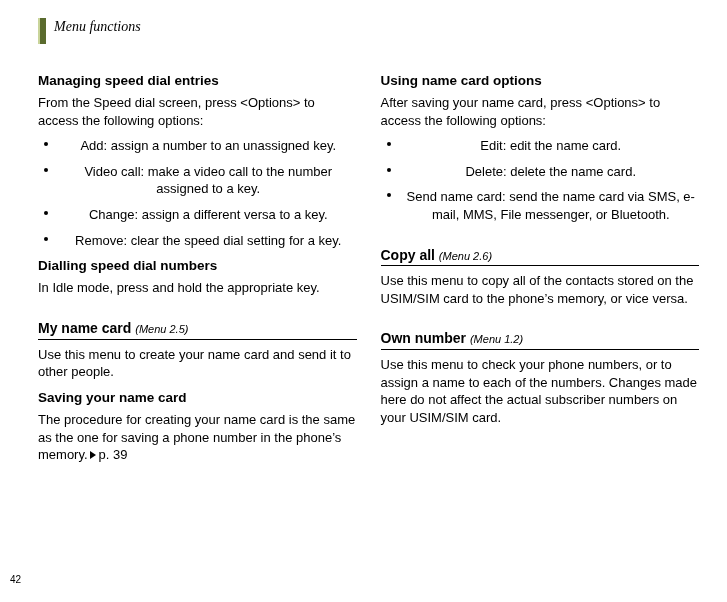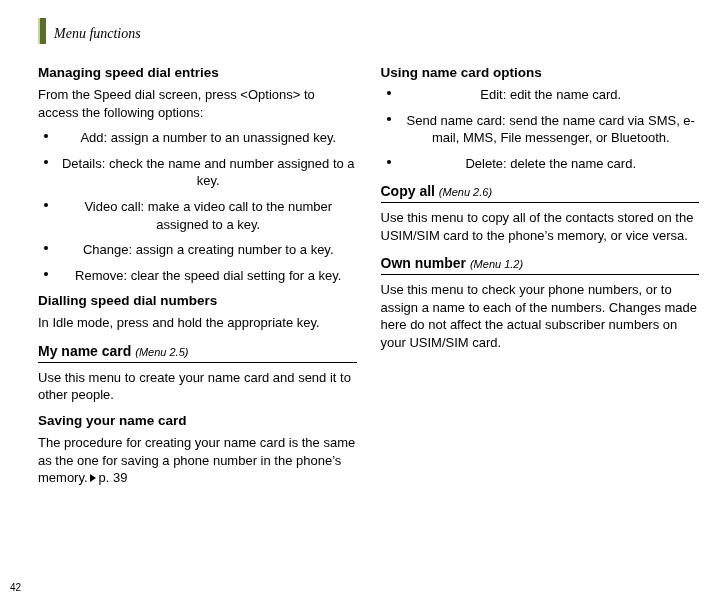--- a/index.html
+++ b/index.html
@@ -9,22 +9,22 @@
     font-family: Verdana, Geneva, sans-serif;
     font-size: 13px;
     color: #000;
     background: #fff;
     position: relative;
     padding: 18px 28px 18px 38px;
     line-height: 1.35;
   }
   .header {
     display: flex;
-    align-items: flex-end;
-    margin-bottom: 16px;
+    align-items: flex-start;
+    margin-bottom: 24px;
   }
   .header-bar {
     width: 8px;
     height: 26px;
     background: #5a6b2e;
     border-left: 2px solid #c9d49a;
     margin-right: 8px;
   }
   .header-title {
     font-style: italic;
@@ -64,32 +64,32 @@
     height: 4px;
     background: #000;
     border-radius: 50%;
   }
   .bold { font-weight: normal; }
   .section-title {
     font-weight: bold;
     font-size: 14px;
     border-bottom: 1px solid #000;
     padding-bottom: 1px;
-    margin-top: 10px;
+    margin-top: 22px;
     margin-bottom: 6px;
   }
   .menu-ref {
     font-weight: normal;
     font-style: italic;
     font-size: 11px;
   }
   .page-num {
     position: absolute;
     left: 10px;
-    bottom: 8px;
+    bottom: 16px;
     font-size: 10px;
   }
   .tri {
     display: inline-block;
     width: 0; height: 0;
     border-top: 4px solid transparent;
     border-bottom: 4px solid transparent;
     border-left: 6px solid #000;
     margin: 0 3px 0 2px;
     vertical-align: 0px;
@@ -105,47 +105,49 @@
 
 <div class="columns">
 
   <div class="col">
     <div class="h-sub">Managing speed dial entries</div>
     <p>
       <span>From the Speed dial screen, press &lt;</span><span class="bold">Options</span><span>&gt; to access the following options:</span>
     </p>
     <ul>
       <li><span class="bullet"></span><span class="bold">Add</span><span>: assign a number to an unassigned key.</span></li>
-      <li><span class="bullet"></span><span class="bold">Details</span><span>: check the name and number assigned to a key.</span></li>
       <li><span class="bullet"></span><span class="bold">Video call</span><span>: make a video call to the number assigned to a key.</span></li>
-      <li><span class="bullet"></span><span class="bold">Change</span><span>: assign a creating number to a key.</span></li>
+      <li><span class="bullet"></span><span class="bold">Change</span><span>: assign a different versa to a key.</span></li>
       <li><span class="bullet"></span><span class="bold">Remove</span><span>: clear the speed dial setting for a key.</span></li>
     </ul>
 
     <div class="h-sub">Dialling speed dial numbers</div>
     <p>In Idle mode, press and hold the appropriate key.</p>
 
     <div class="section-title">
       <span>My name card</span>
       <span class="menu-ref">(Menu 2.5)</span>
     </div>
     <p>Use this menu to create your name card and send it to other people.</p>
 
     <div class="h-sub">Saving your name card</div>
     <p>
       <span>The procedure for creating your name card is the same as the one for saving a phone number in the phone’s memory.</span><span class="tri"></span><span>p. 39</span>
     </p>
   </div>
 
   <div class="col">
     <div class="h-sub">Using name card options</div>
+    <p>
+      <span>After saving your name card, press &lt;</span><span class="bold">Options</span><span>&gt; to access the following options:</span>
+    </p>
     <ul>
       <li><span class="bullet"></span><span class="bold">Edit</span><span>: edit the name card.</span></li>
+      <li><span class="bullet"></span><span class="bold">Delete</span><span>: delete the name card.</span></li>
       <li><span class="bullet"></span><span class="bold">Send name card</span><span>: send the name card via SMS, e-mail, MMS, File messenger, or Bluetooth.</span></li>
-      <li><span class="bullet"></span><span class="bold">Delete</span><span>: delete the name card.</span></li>
     </ul>
 
     <div class="section-title">
       <span>Copy all</span>
       <span class="menu-ref">(Menu 2.6)</span>
     </div>
     <p>Use this menu to copy all of the contacts stored on the USIM/SIM card to the phone’s memory, or vice versa.</p>
 
     <div class="section-title">
       <span>Own number</span>

